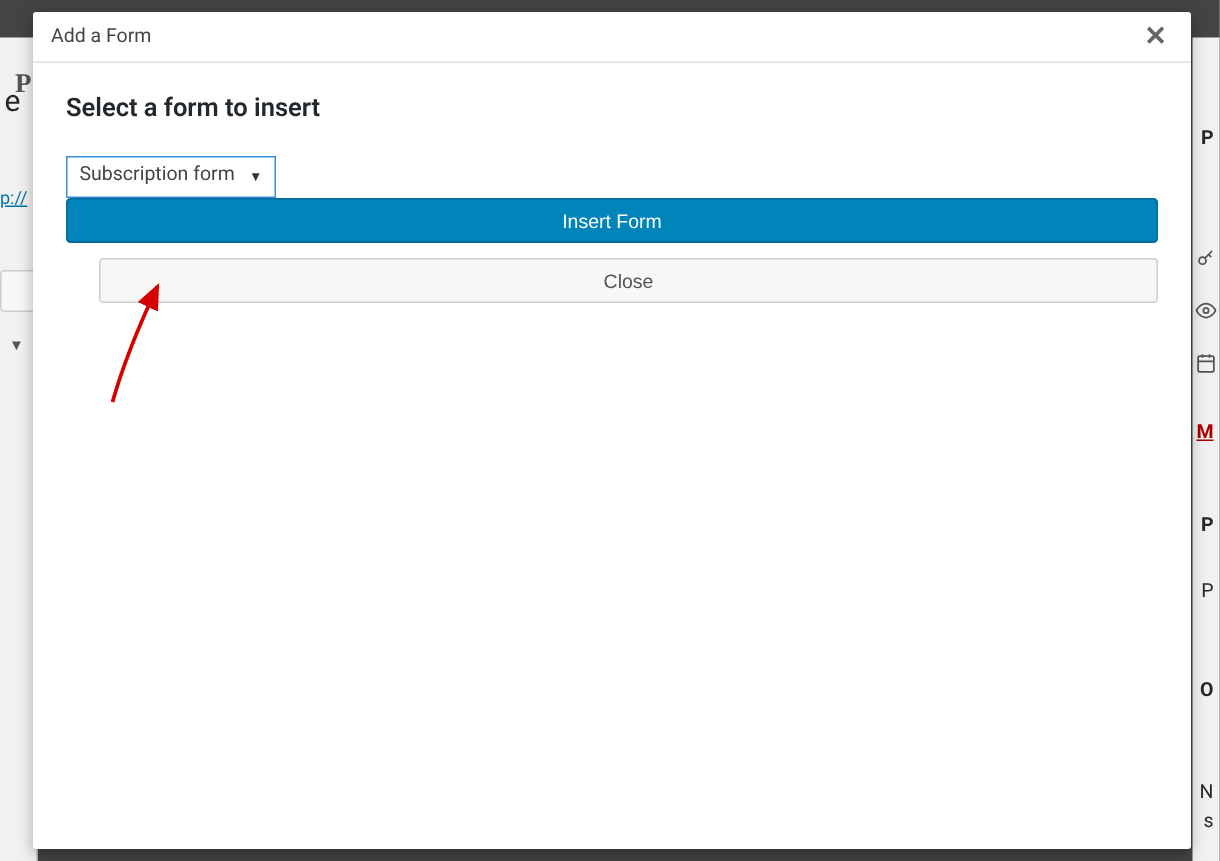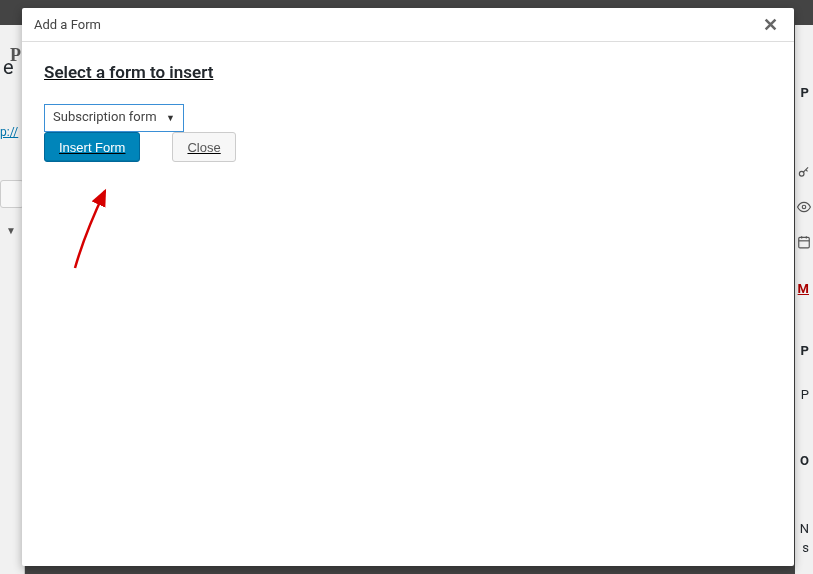--- a/index.html
+++ b/index.html
@@ -117,21 +117,20 @@
     .close-x {
       font-size: 18px;
       font-weight: bold;
       color: #666;
       cursor: pointer;
       line-height: 1;
       padding: 4px;
     }
     .modal-body {
       padding: 20px 22px;
-      text-decoration: underline;
     }
     .heading {
       font-size: 17px;
       font-weight: 600;
       color: #23282d;
       margin-bottom: 22px;
     }
     .form-select {
       position: relative;
       display: inline-block;
@@ -150,20 +149,21 @@
       right: 8px;
       top: 50%;
       transform: translateY(-50%);
       font-size: 9px;
       color: #333;
       pointer-events: none;
     }
     .button-row {
       display: flex;
       gap: 10px;
+      flex-direction: column;
     }
     .btn-primary {
       background: #0085ba;
       border: 1px solid #006799;
       color: #fff;
       font-size: 13px;
       height: 30px;
       padding: 0 14px;
       border-radius: 3px;
       cursor: pointer;

